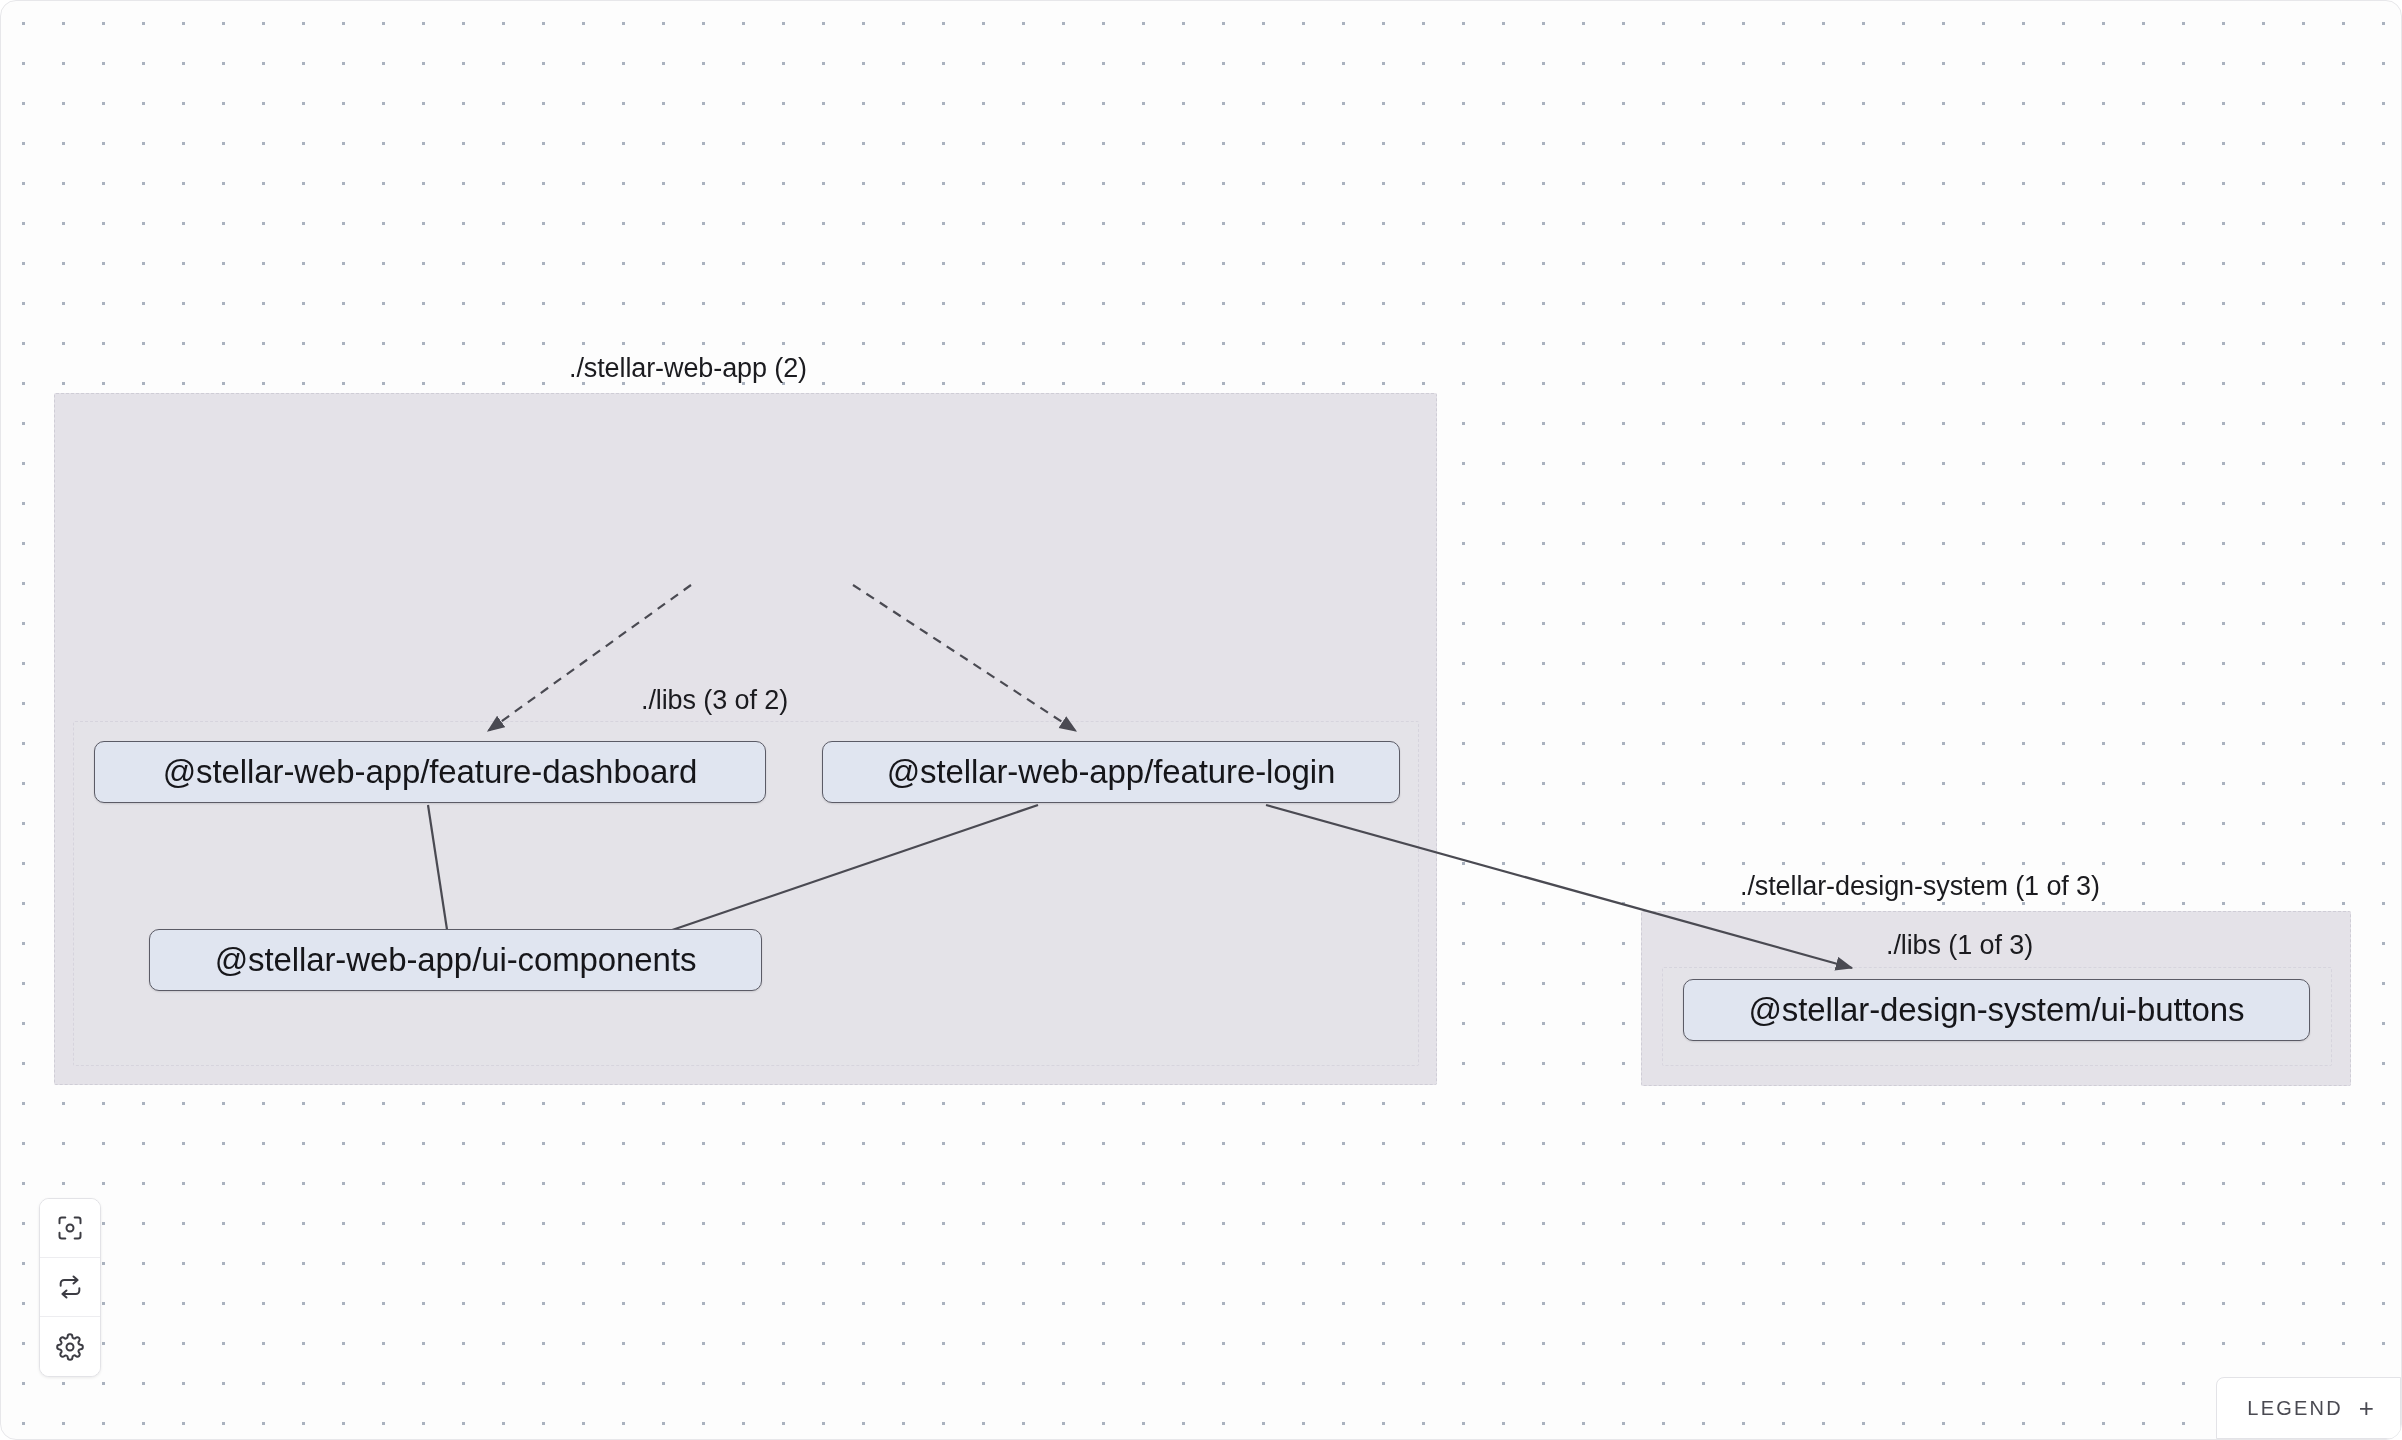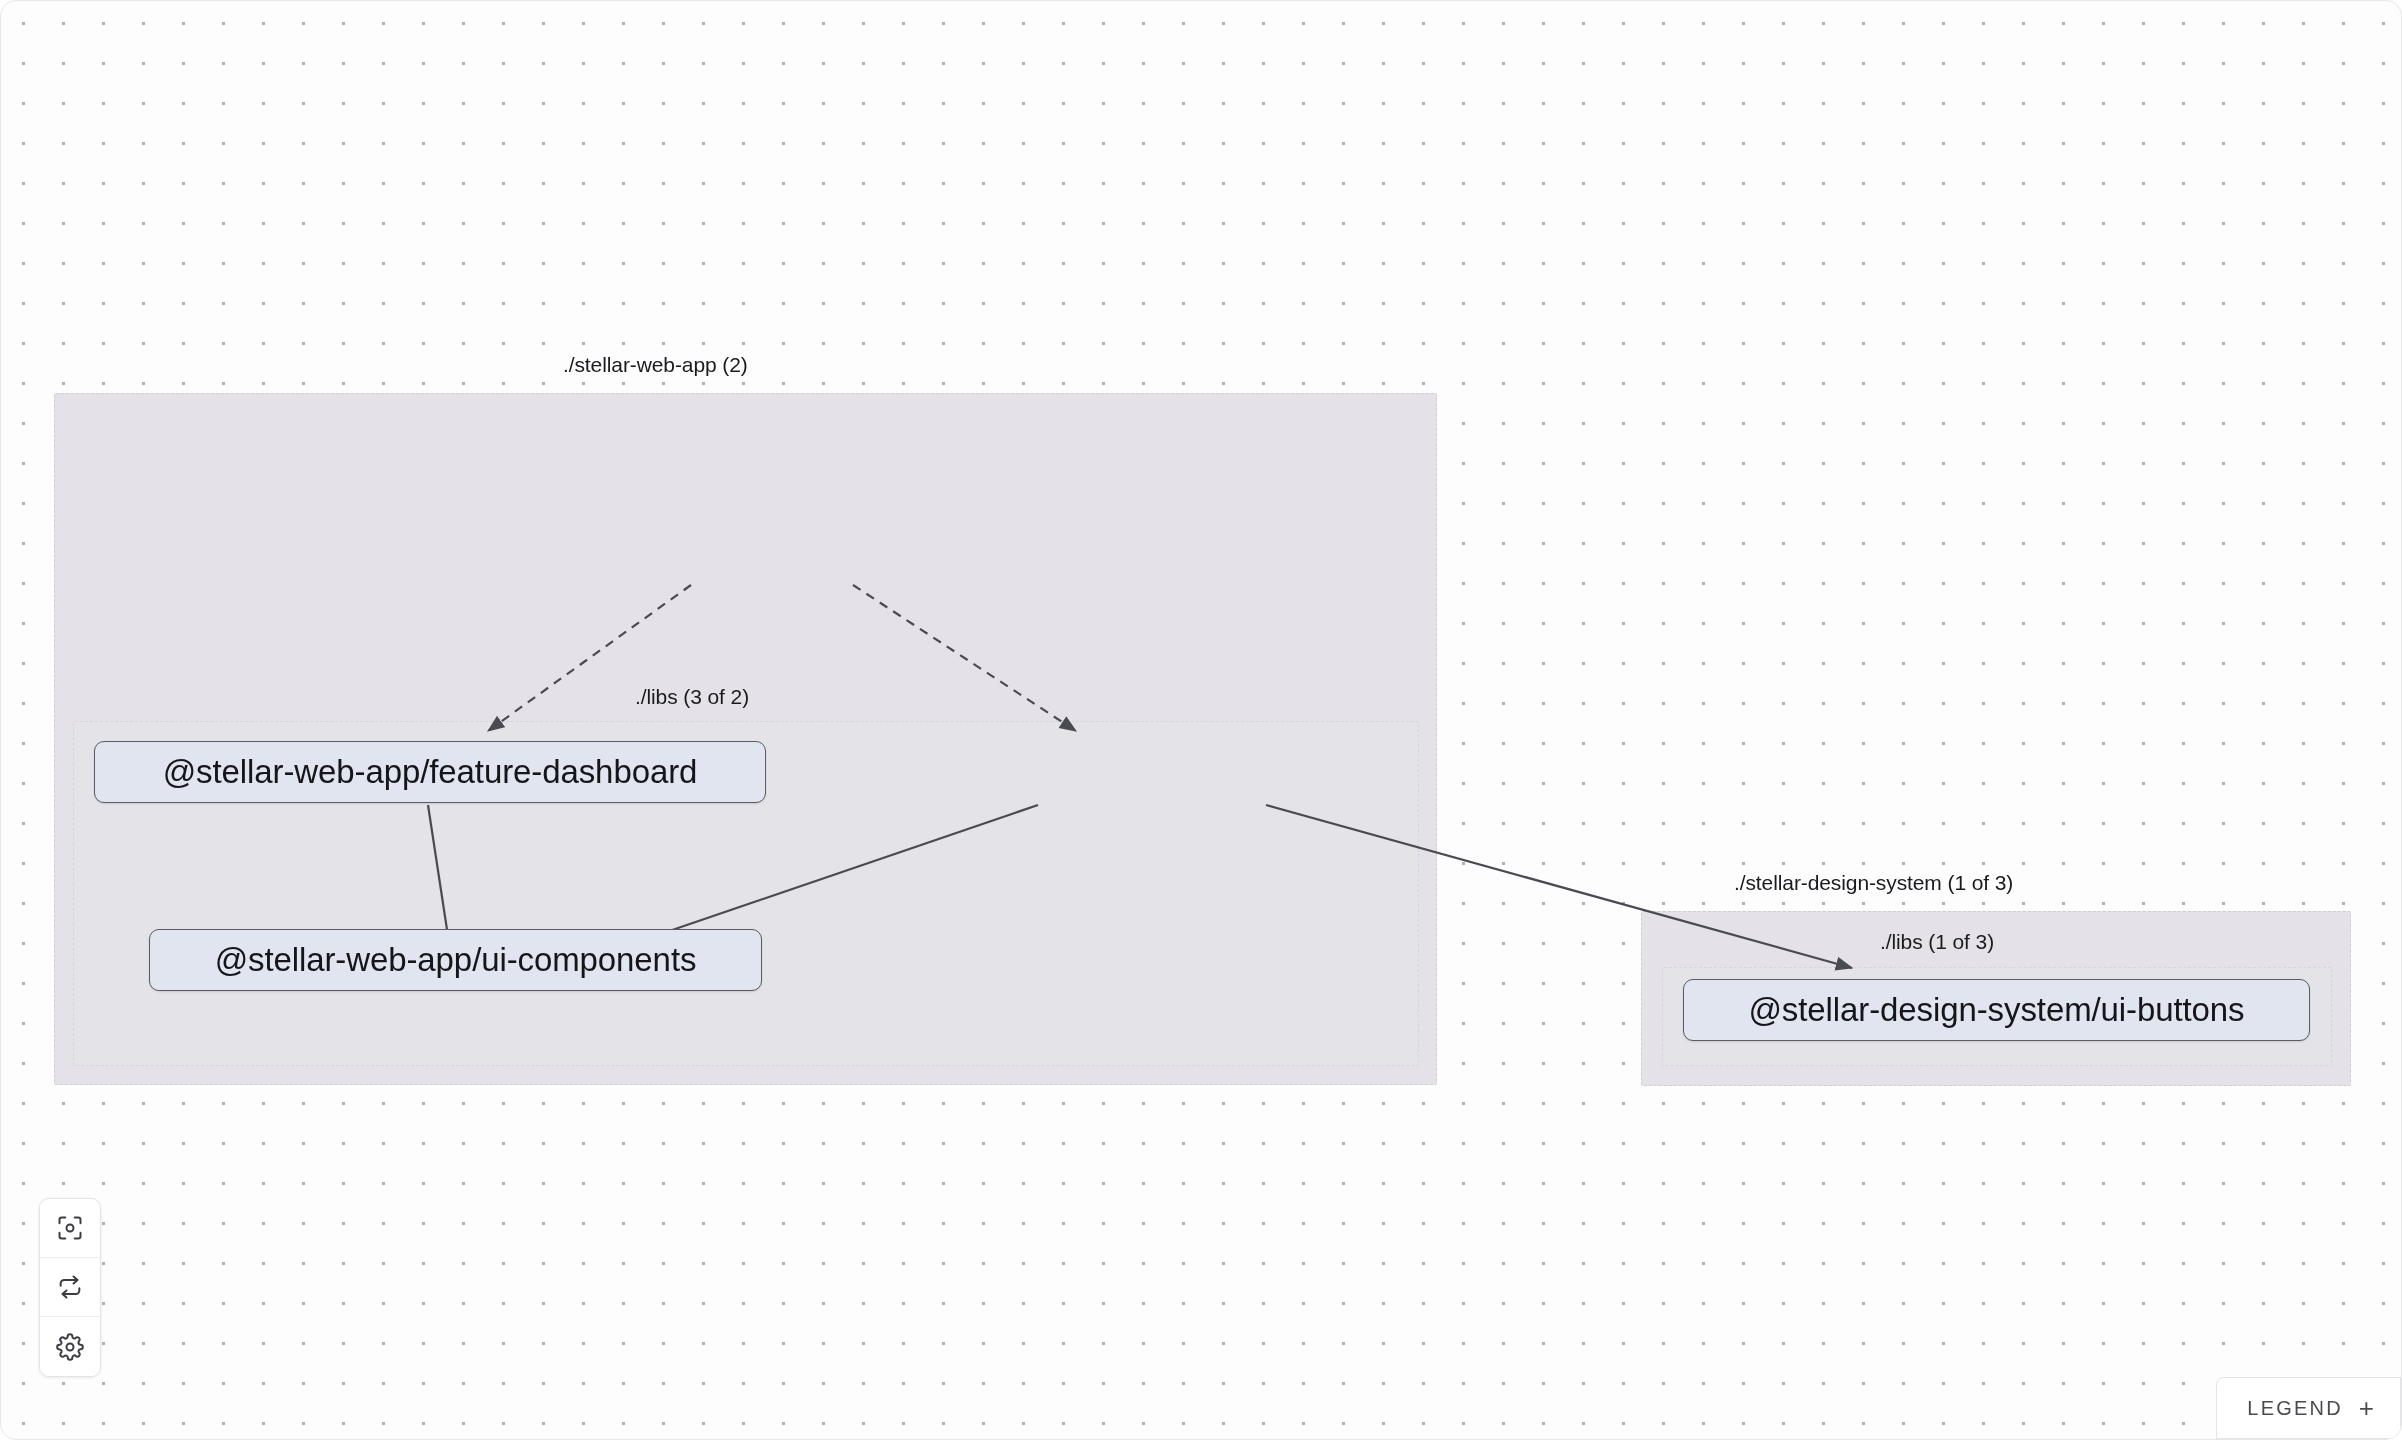--- a/index.html
+++ b/index.html
@@ -33,24 +33,25 @@
     border-radius: 2px;
   }
   .group-inner {
     position: absolute;
     background: rgba(255,255,255,0.035);
     border: 1px dashed #d6d4dd;
     border-radius: 2px;
   }
   .group-label {
     position: absolute;
-    font-size: 21px;
+    font-size: 27px;
     color: #1b1b1f;
     white-space: nowrap;
     letter-spacing: -0.1px;
+    margin-left: 6px;
   }
 
   
   .node {
     position: absolute;
     display: flex;
     align-items: center;
     justify-content: center;
     background: #e0e5f0;
     border: 1.5px solid #5b5b66;
@@ -178,20 +179,23 @@
     <path d="M 427 804 L 452 968" fill="none" stroke="#4a4a52" stroke-width="2.2" marker-end="url(#arrowhead)"></path>
     <path d="M 1037 804 L 560 967" fill="none" stroke="#4a4a52" stroke-width="2.2" marker-end="url(#arrowhead)"></path>
     <path d="M 1265 804 L 1851 967" fill="none" stroke="#4a4a52" stroke-width="2.2" marker-end="url(#arrowhead)"></path>
   </svg>
 
 
   <div class="node" style="left:93px; top:740px; width:672px; height:62px;">
     <span>@stellar-web-app/feature-dashboard</span>
   </div>
 
+  <div class="node" style="left:821px; top:740px; width:578px; height:62px;">
+    <span>@stellar-web-app/feature-login</span>
+  </div>
 
   <div class="node" style="left:148px; top:928px; width:613px; height:62px;">
     <span>@stellar-web-app/ui-components</span>
   </div>
 
   <div class="node" style="left:1682px; top:978px; width:627px; height:62px;align-items:center;">
     <span>@stellar-design-system/ui-buttons</span>
   </div>
 
   <div id="toolbar">

